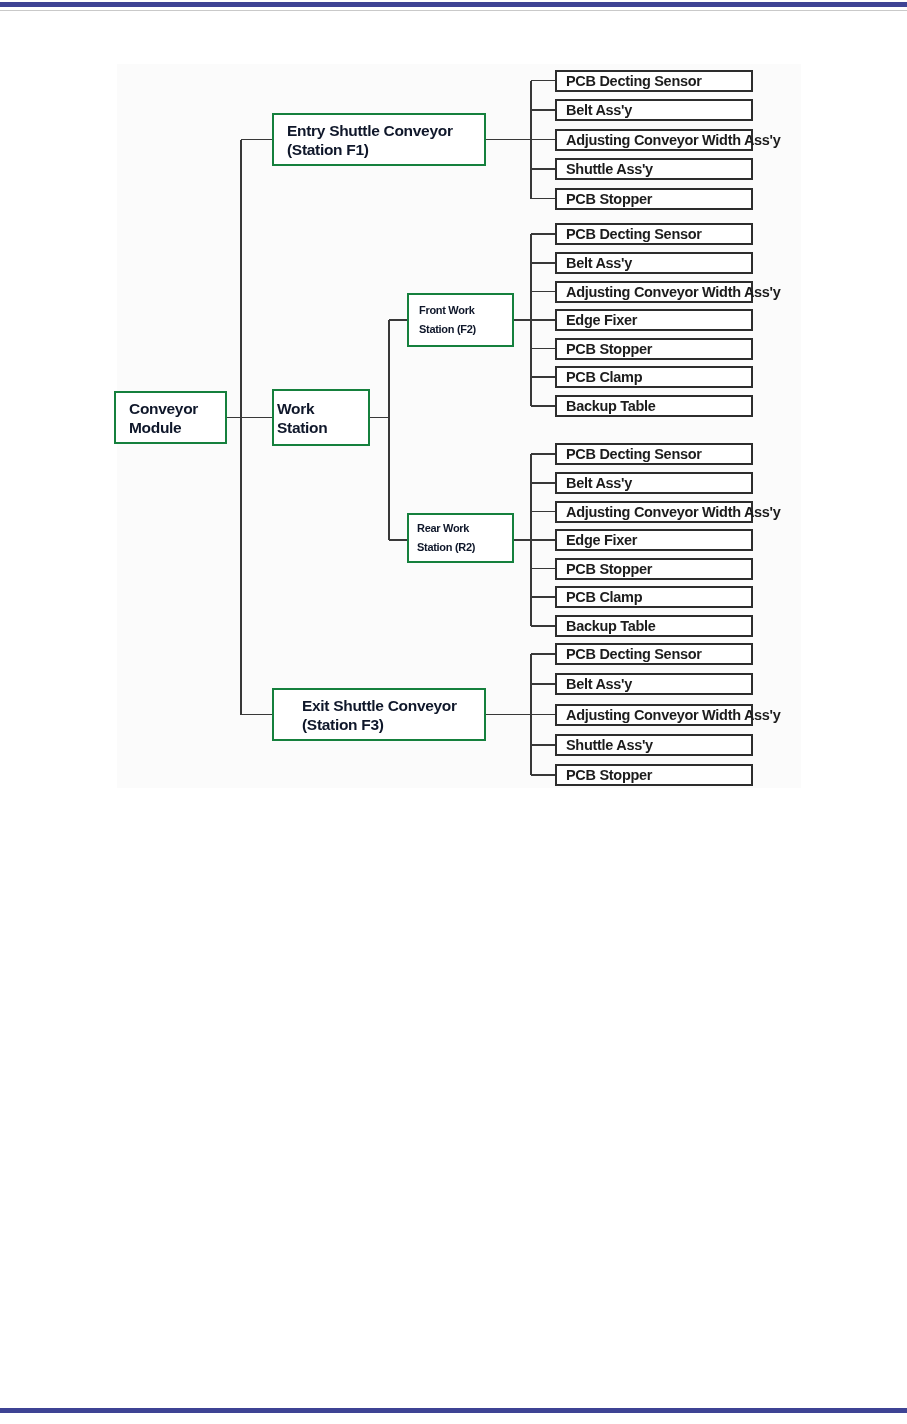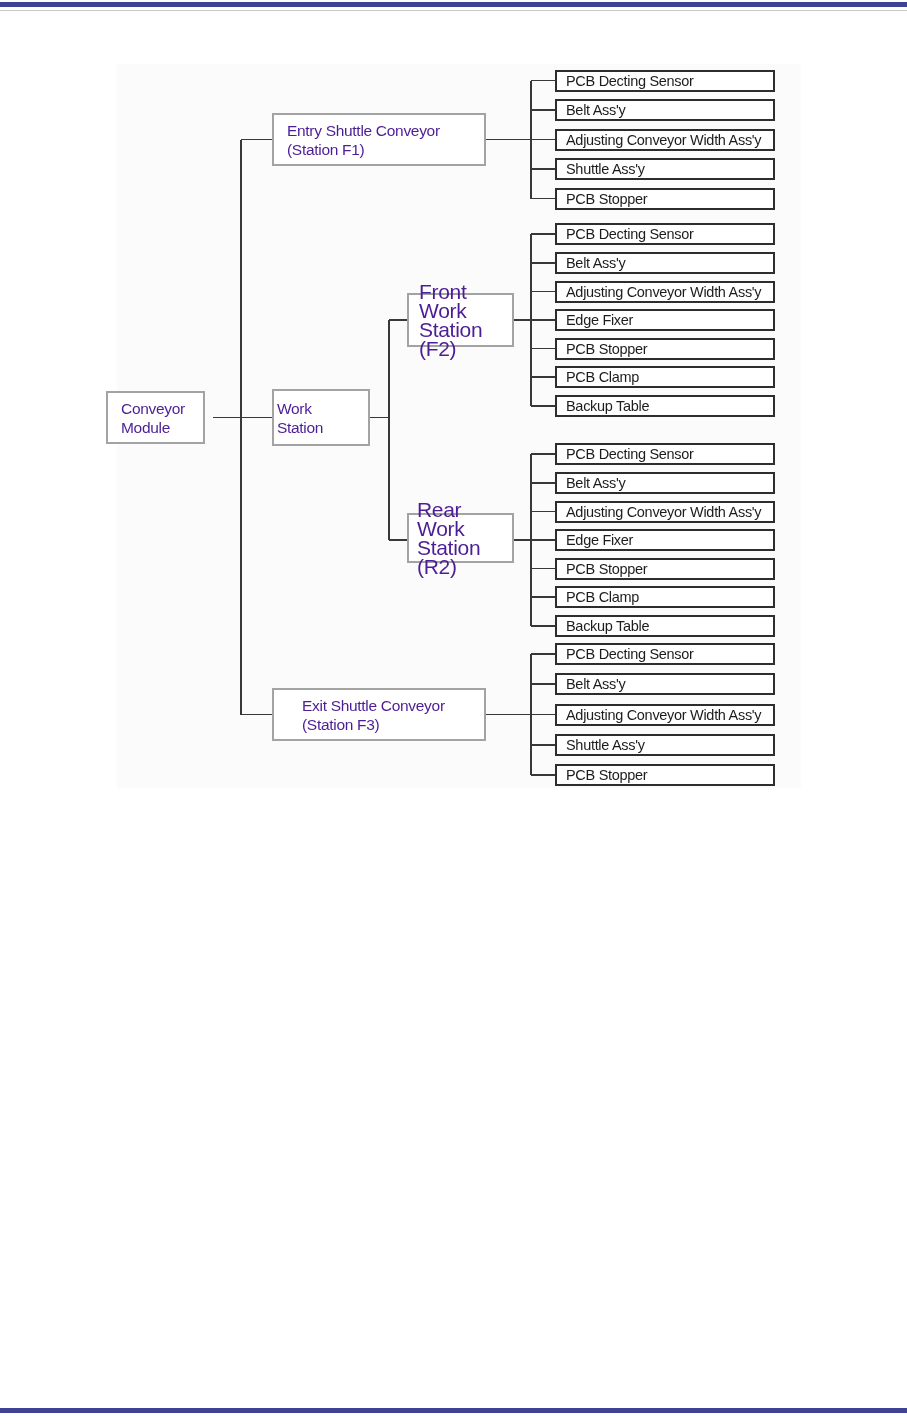--- a/index.html
+++ b/index.html
@@ -26,45 +26,45 @@
   .diagram-bg {
     position: absolute; left: 117px; top: 64px; width: 684px; height: 724px;
     background: #fbfbfb;
   }
   .connectors { position: absolute; left: 0; top: 0; }
   .connectors line { stroke: #383838; stroke-width: 1.6; }
   .node {
     position: absolute;
     box-sizing: border-box;
     background: #ffffff;
-    border: 2px solid #a3a3a3;
+    border: 2px solid #15803d;
     display: flex;
     flex-direction: column;
     justify-content: center;
-    color: #4c1d95;
-    font-weight: 400;
+    color: #0f172a;
+    font-weight: 700;
     font-size: 15.5px;
     line-height: 19px;
     letter-spacing: -0.3px;
     white-space: pre-line;
   }
-  .node.small { font-size: 21px; }
+  .node.small { font-size: 11px; }
   .leaf {
     position: absolute;
     box-sizing: border-box;
     left: 555px;
-    width: 220px;
+    width: 198px;
     height: 22px;
     background: #ffffff;
     border: 2px solid #2d2d2d;
     display: flex;
     align-items: center;
     padding-left: 9px;
     color: #1c1c1c;
-    font-weight: 400;
+    font-weight: 700;
     font-size: 14.5px;
     letter-spacing: -0.3px;
     white-space: nowrap;
   }
 </style>
 </head>
 <body>
 
 <div class="page">
 
@@ -113,21 +113,21 @@
     <line x1="531" y1="626" x2="555" y2="626"></line>
 
     <line x1="486" y1="714.5" x2="555" y2="714.5"></line>
     <line x1="531" y1="654" x2="531" y2="775"></line>
     <line x1="531" y1="654" x2="555" y2="654"></line>
     <line x1="531" y1="684" x2="555" y2="684"></line>
     <line x1="531" y1="745" x2="555" y2="745"></line>
     <line x1="531" y1="775" x2="555" y2="775"></line>
   </svg>
 
-  <div class="node" style="left:106px; top:391px; width:99px; height:53px; padding-left:13px;">Conveyor
+  <div class="node" style="left:114px; top:391px; width:113px; height:53px; padding-left:13px;">Conveyor
 Module</div>
 
   <div class="node" style="left:272px; top:113px; width:214px; height:53px; padding-left:13px;">Entry Shuttle Conveyor
 (Station F1)</div>
 
   <div class="node" style="left:272px; top:389px; width:98px; height:57px; padding-left:3px;">Work
 Station</div>
 
   <div class="node small" style="left:407px; top:293px; width:107px; height:54px; padding-left:10px;">Front Work
 Station (F2)</div>

